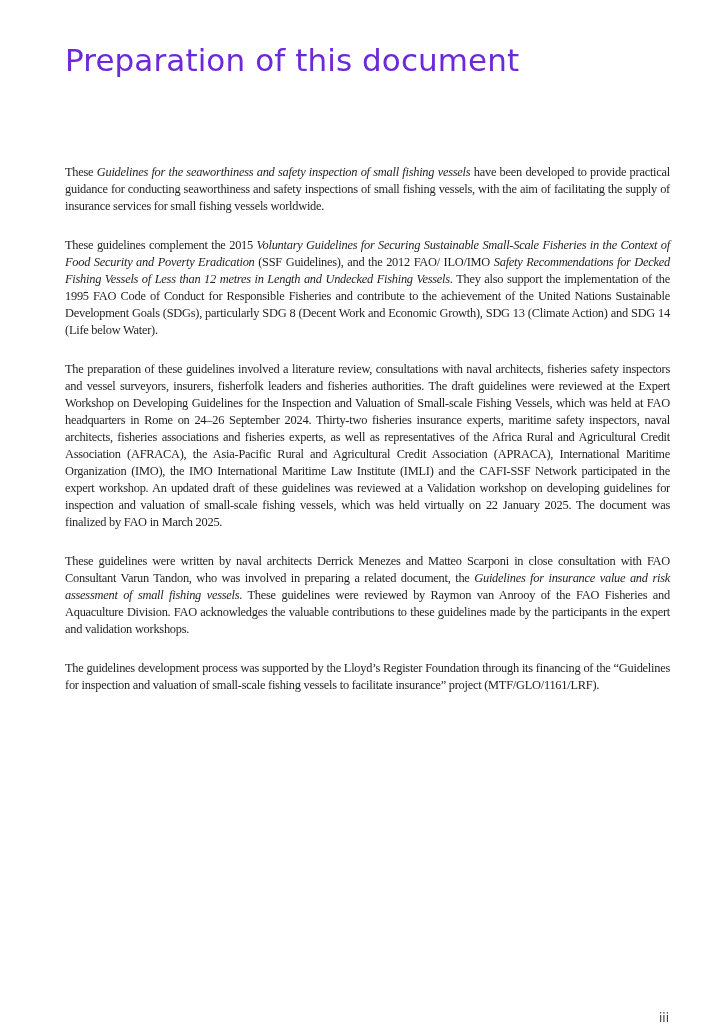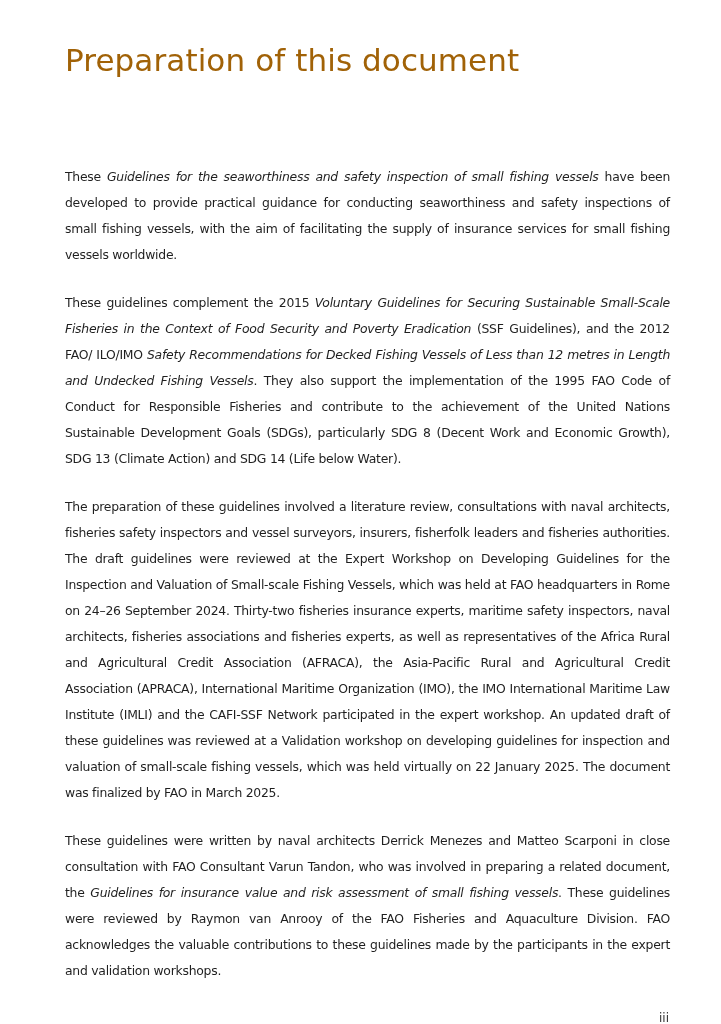--- a/index.html
+++ b/index.html
@@ -17,35 +17,36 @@
     }
     .page-title {
       position: absolute;
       left: 65px;
       top: 42px;
       margin: 0;
       font-family: "DejaVu Sans", sans-serif;
       font-weight: normal;
       font-size: 31px;
       letter-spacing: 0.1px;
-      color: #a16207;
+      color: #6d28d9;
       white-space: nowrap;
     }
     .body-text {
       position: absolute;
       left: 65px;
       top: 164px;
       width: 605px;
     }
     .para {
       margin: 0 0 22px 0;
       font-size: 12.4px;
-      line-height: 26px;
+      line-height: 17px;
       text-align: justify;
       letter-spacing: -0.25px;
+      font-family: Liberation Serif, serif;
     }
     .para em {
       font-style: italic;
     }
     .page-number {
       position: absolute;
       right: 52px;
       top: 1011px;
       font-size: 12px;
       color: #333333;
@@ -62,15 +63,18 @@
   </p>
   <p class="para">
     <span>These guidelines complement the 2015 </span><em>Voluntary Guidelines for Securing Sustainable Small-Scale Fisheries in the Context of Food Security and Poverty Eradication</em><span> (SSF Guidelines), and the 2012 FAO/ ILO/IMO </span><em>Safety Recommendations for Decked Fishing Vessels of Less than 12 metres in Length and Undecked Fishing Vessels</em><span>. They also support the implementation of the 1995 FAO Code of Conduct for Responsible Fisheries and contribute to the achievement of the United Nations Sustainable Development Goals (SDGs), particularly SDG 8 (Decent Work and Economic Growth), SDG 13 (Climate Action) and SDG 14 (Life below Water).</span>
   </p>
   <p class="para">
     <span>The preparation of these guidelines involved a literature review, consultations with naval architects, fisheries safety inspectors and vessel surveyors, insurers, fisherfolk leaders and fisheries authorities. The draft guidelines were reviewed at the Expert Workshop on Developing Guidelines for the Inspection and Valuation of Small-scale Fishing Vessels, which was held at FAO headquarters in Rome on 24–26 September 2024. Thirty-two fisheries insurance experts, maritime safety inspectors, naval architects, fisheries associations and fisheries experts, as well as representatives of the Africa Rural and Agricultural Credit Association (AFRACA), the Asia-Pacific Rural and Agricultural Credit Association (APRACA), International Maritime Organization (IMO), the IMO International Maritime Law Institute (IMLI) and the CAFI-SSF Network participated in the expert workshop. An updated draft of these guidelines was reviewed at a Validation workshop on developing guidelines for inspection and valuation of small-scale fishing vessels, which was held virtually on 22 January 2025. The document was finalized by FAO in March 2025.</span>
   </p>
   <p class="para">
     <span>These guidelines were written by naval architects Derrick Menezes and Matteo Scarponi in close consultation with FAO Consultant Varun Tandon, who was involved in preparing a related document, the </span><em>Guidelines for insurance value and risk assessment of small fishing vessels</em><span>. These guidelines were reviewed by Raymon van Anrooy of the FAO Fisheries and Aquaculture Division. FAO acknowledges the valuable contributions to these guidelines made by the participants in the expert and validation workshops.</span>
   </p>
+  <p class="para">
+    <span>The guidelines development process was supported by the Lloyd’s Register Foundation through its financing of the “Guidelines for inspection and valuation of small-scale fishing vessels to facilitate insurance” project (MTF/GLO/1161/LRF).</span>
+  </p>
 </div>
 
 <div class="page-number">iii</div>
 
 </body></html>

